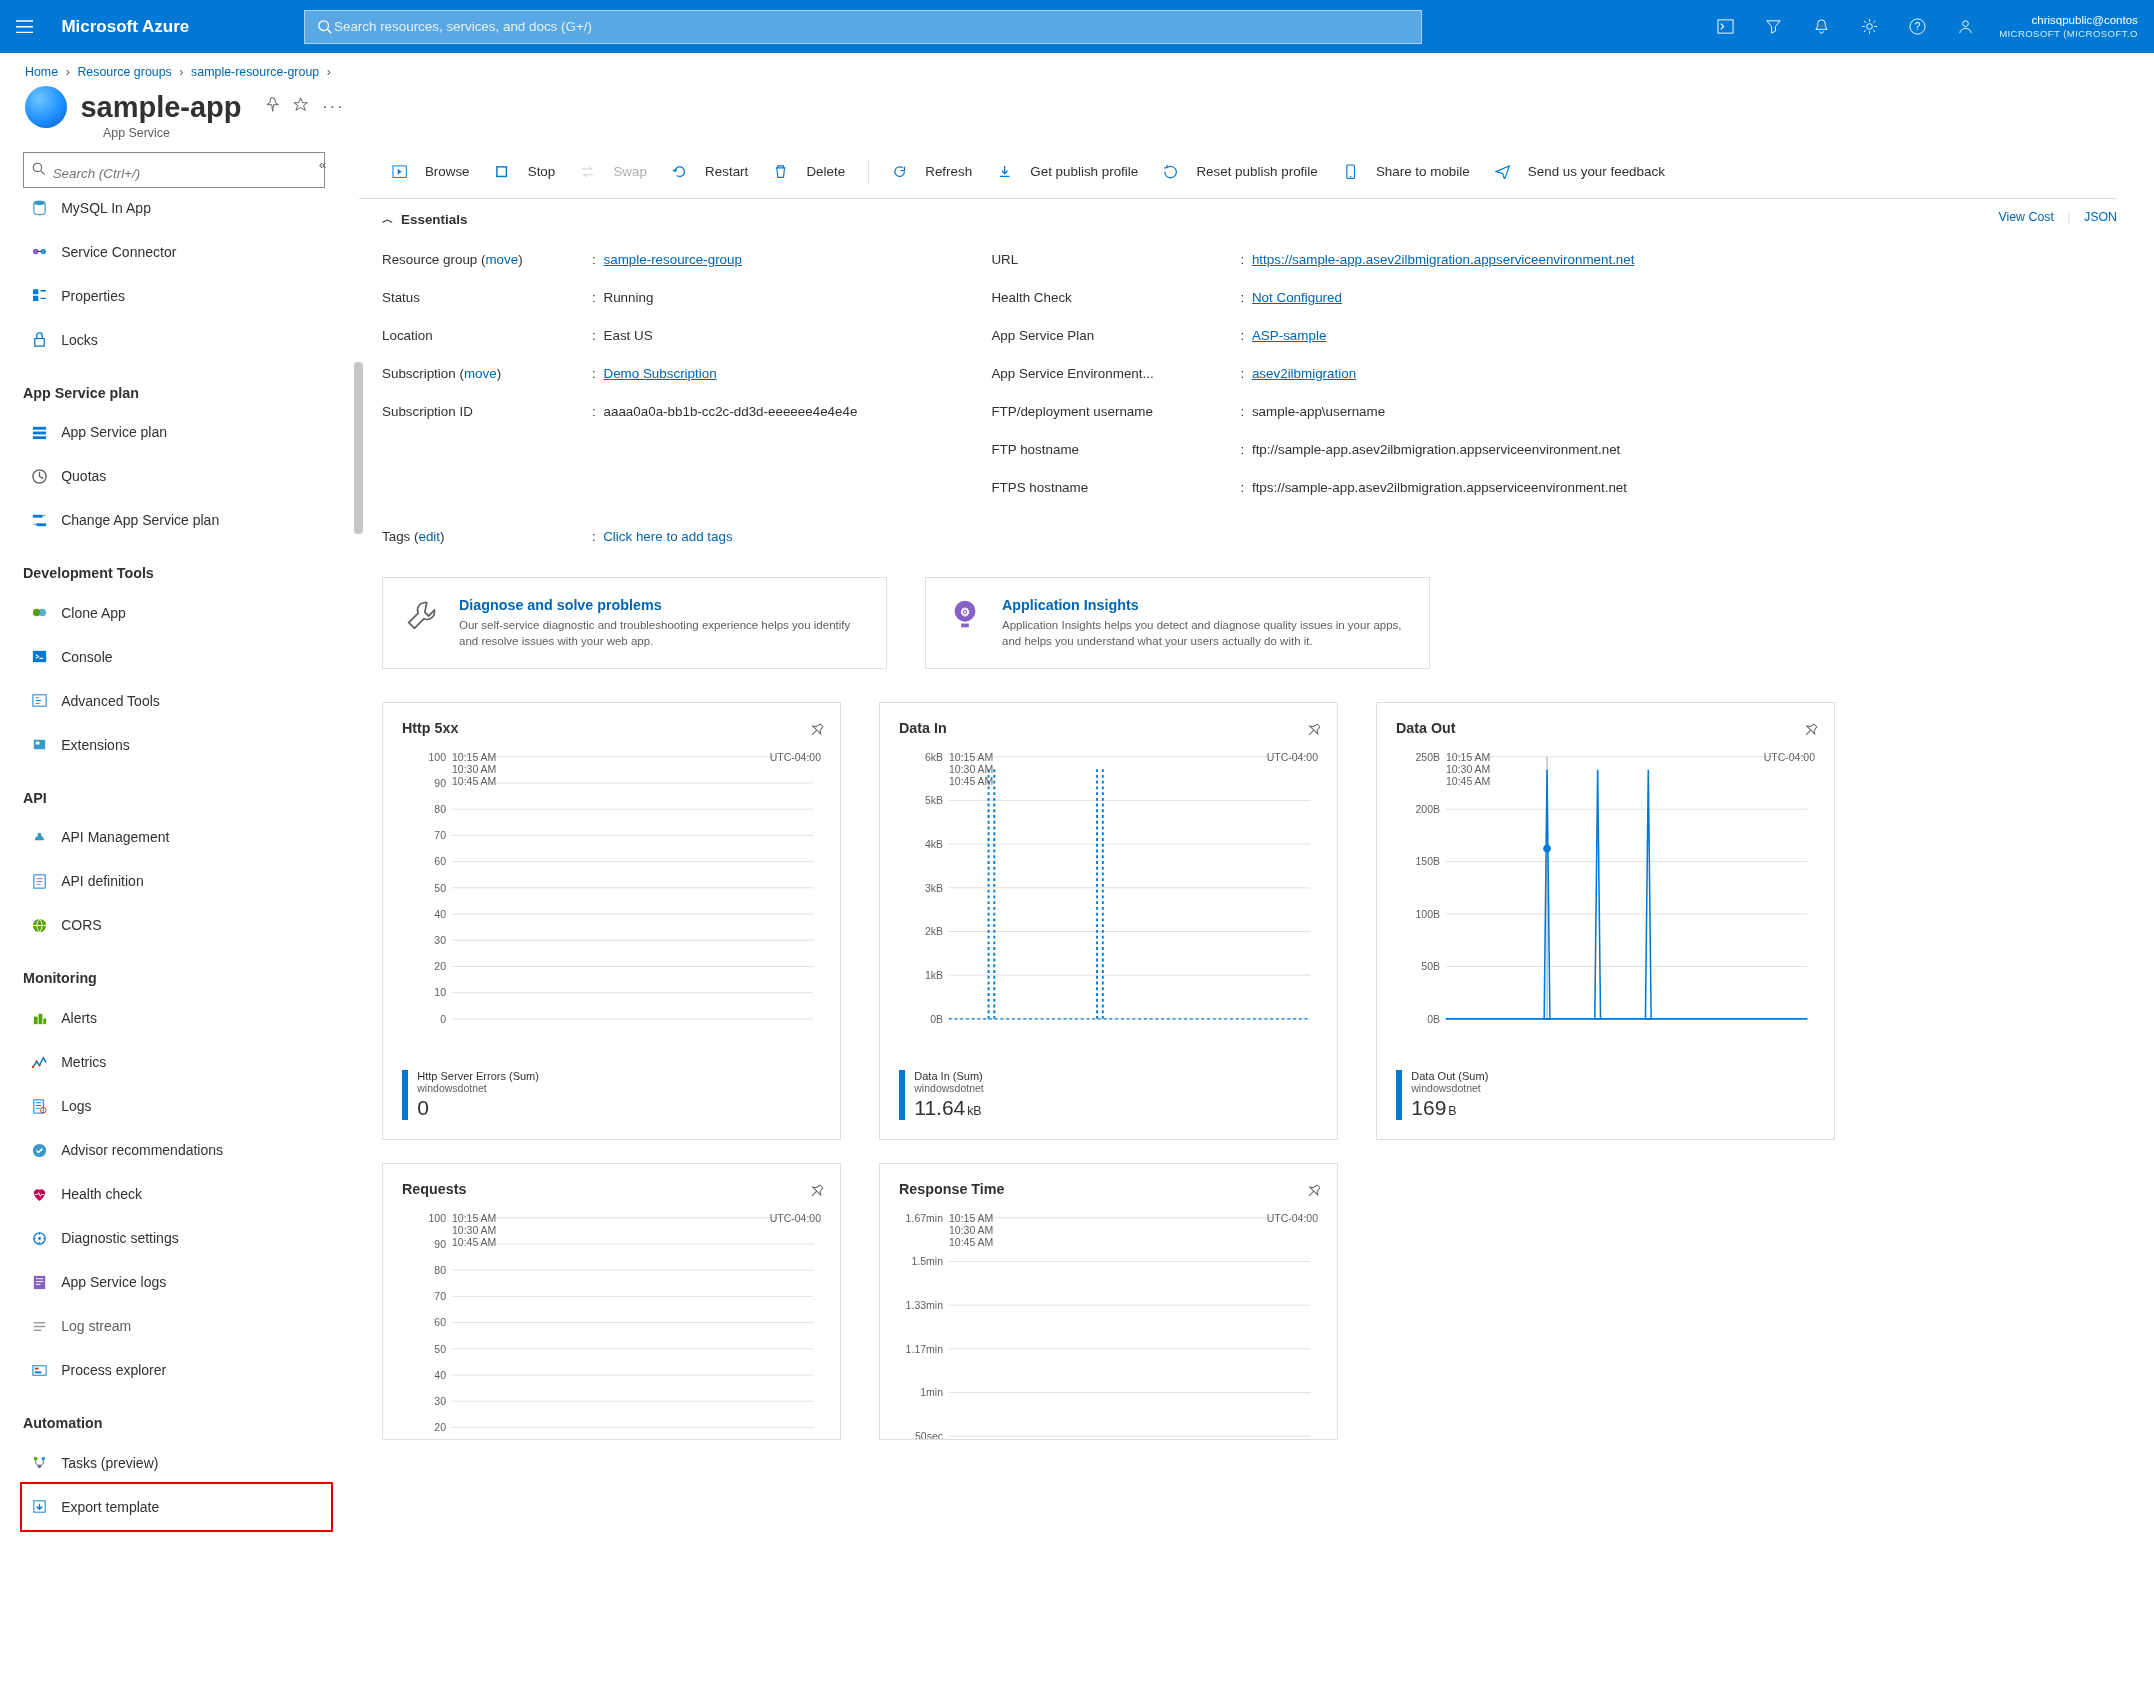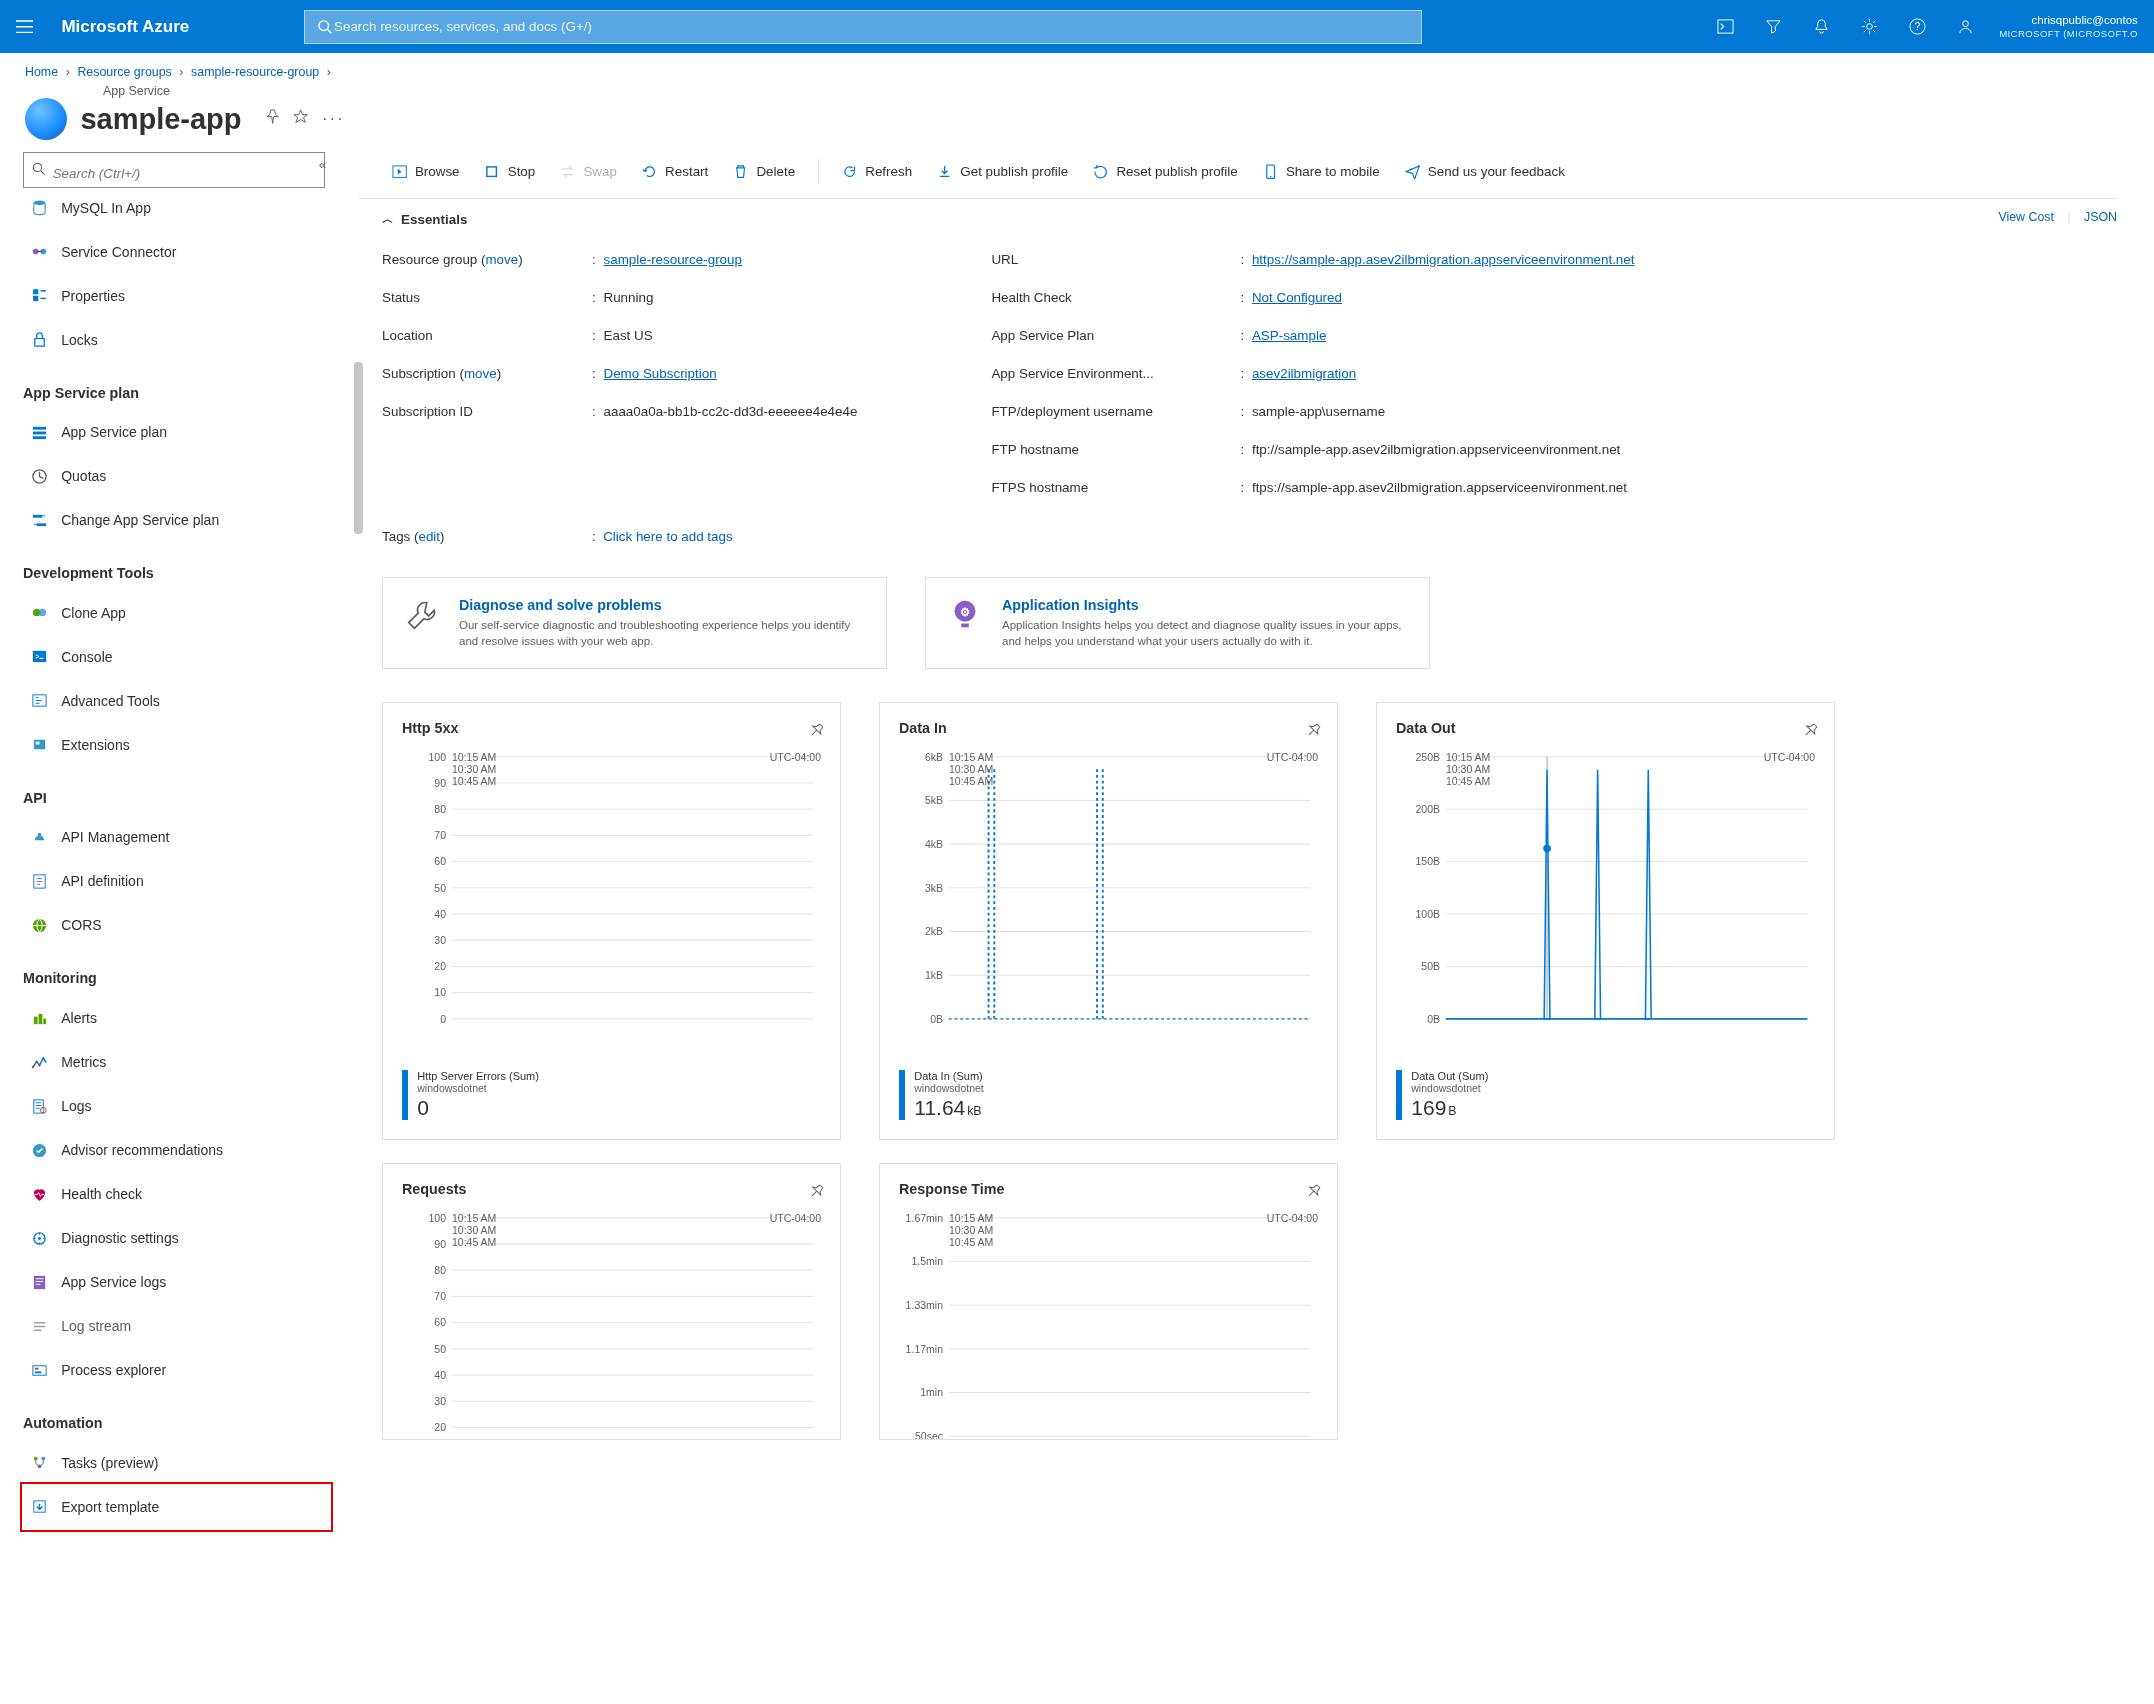--- a/index.html
+++ b/index.html
@@ -102,21 +102,21 @@
 
   
   .content { flex:1; padding:0 38px 38px 0; position:relative;}
   
   
   .toolbar {
     display:flex; align-items:center; gap:5.7px; padding:7.6px 0 13.4px 23px;
     border-bottom:1px solid var(--border);
     flex-wrap:wrap; font-size:13.4px;
   }
-  .tbtn { display:flex;align-items:center;gap:8px;padding:3.8px 9.6px;cursor:pointer;color:#323130;}
+  .tbtn { display:flex;align-items:center;gap:18px;padding:3.8px 9.6px;cursor:pointer;color:#323130;}
   .tbtn.disabled{opacity:0.4;cursor:default;}
   .tbtn .ticon{color:var(--azure-blue);display:flex;}
   .toolbar .divider{width:1px;height:25px;background:var(--border);margin:0 7.6px;}
 
   
   .essentials { position:relative; padding:13.4px 0 9.6px 23px; }
   .essentials-hdr { display:flex;align-items:center;gap:7.6px;font-size:13.4px;font-weight:600;cursor:pointer;}
   .essentials-hdr .chev { font-size:11.5px; }
   .essentials-links-right{position:absolute;right:0;top:11.5px;display:flex;align-items:center;gap:13.4px;font-size:12.4px;}
   .essentials-links-right .sep2{color:var(--border);}
@@ -222,41 +222,41 @@
   <a href="#">Home</a>
   <span class="sep">›</span>
   <a href="#">Resource groups</a>
   <span class="sep">›</span>
   <a href="#">sample-resource-group</a>
   <span class="sep">›</span>
 </div>
 
 <div class="title-wrap">
   <div class="title-row">
-      <div class="sub">App Service</div>
-    </div>
-  <div class="title-row">
     <div class="globe"></div>
     <h1>sample-app</h1>
     <div class="title-icons">
       <span title="Pin">
         <svg width="15.3" height="15.3" viewBox="0 0 16 16">
             <path d="M6 1l4 0 1 5 3 2-5 0-1 7-1-7-5 0 3-2z" stroke="#605e5c" fill="none"></path>
           </svg>
       </span>
       <span>
         <svg width="15.3" height="15.3" viewBox="0 0 16 16">
             <path d="M8 1l2 5 5 0-4 3 2 5-5-3-5 3 2-5-4-3 5 0z" stroke="#605e5c" fill="none"></path>
           </svg>
       </span>
       <span style="letter-spacing:1.9px;">
         <span>···</span>
       </span>
     </div>
   </div>
+  <div class="title-row">
+      <div class="sub">App Service</div>
+    </div>
 </div>
 
 <div class="main-layout">
 
   <div class="sidebar">
     <div class="search-ctrl">
       <span class="mag">
         <svg width="13.4" height="13.4" viewBox="0 0 16 16">
             <circle cx="6.5" cy="6.5" r="5" stroke="#605e5c" fill="none" stroke-width="1.3"></circle>
             <line x1="10.5" y1="10.5" x2="15" y2="15" stroke="#605e5c" stroke-width="1.3"></line>

